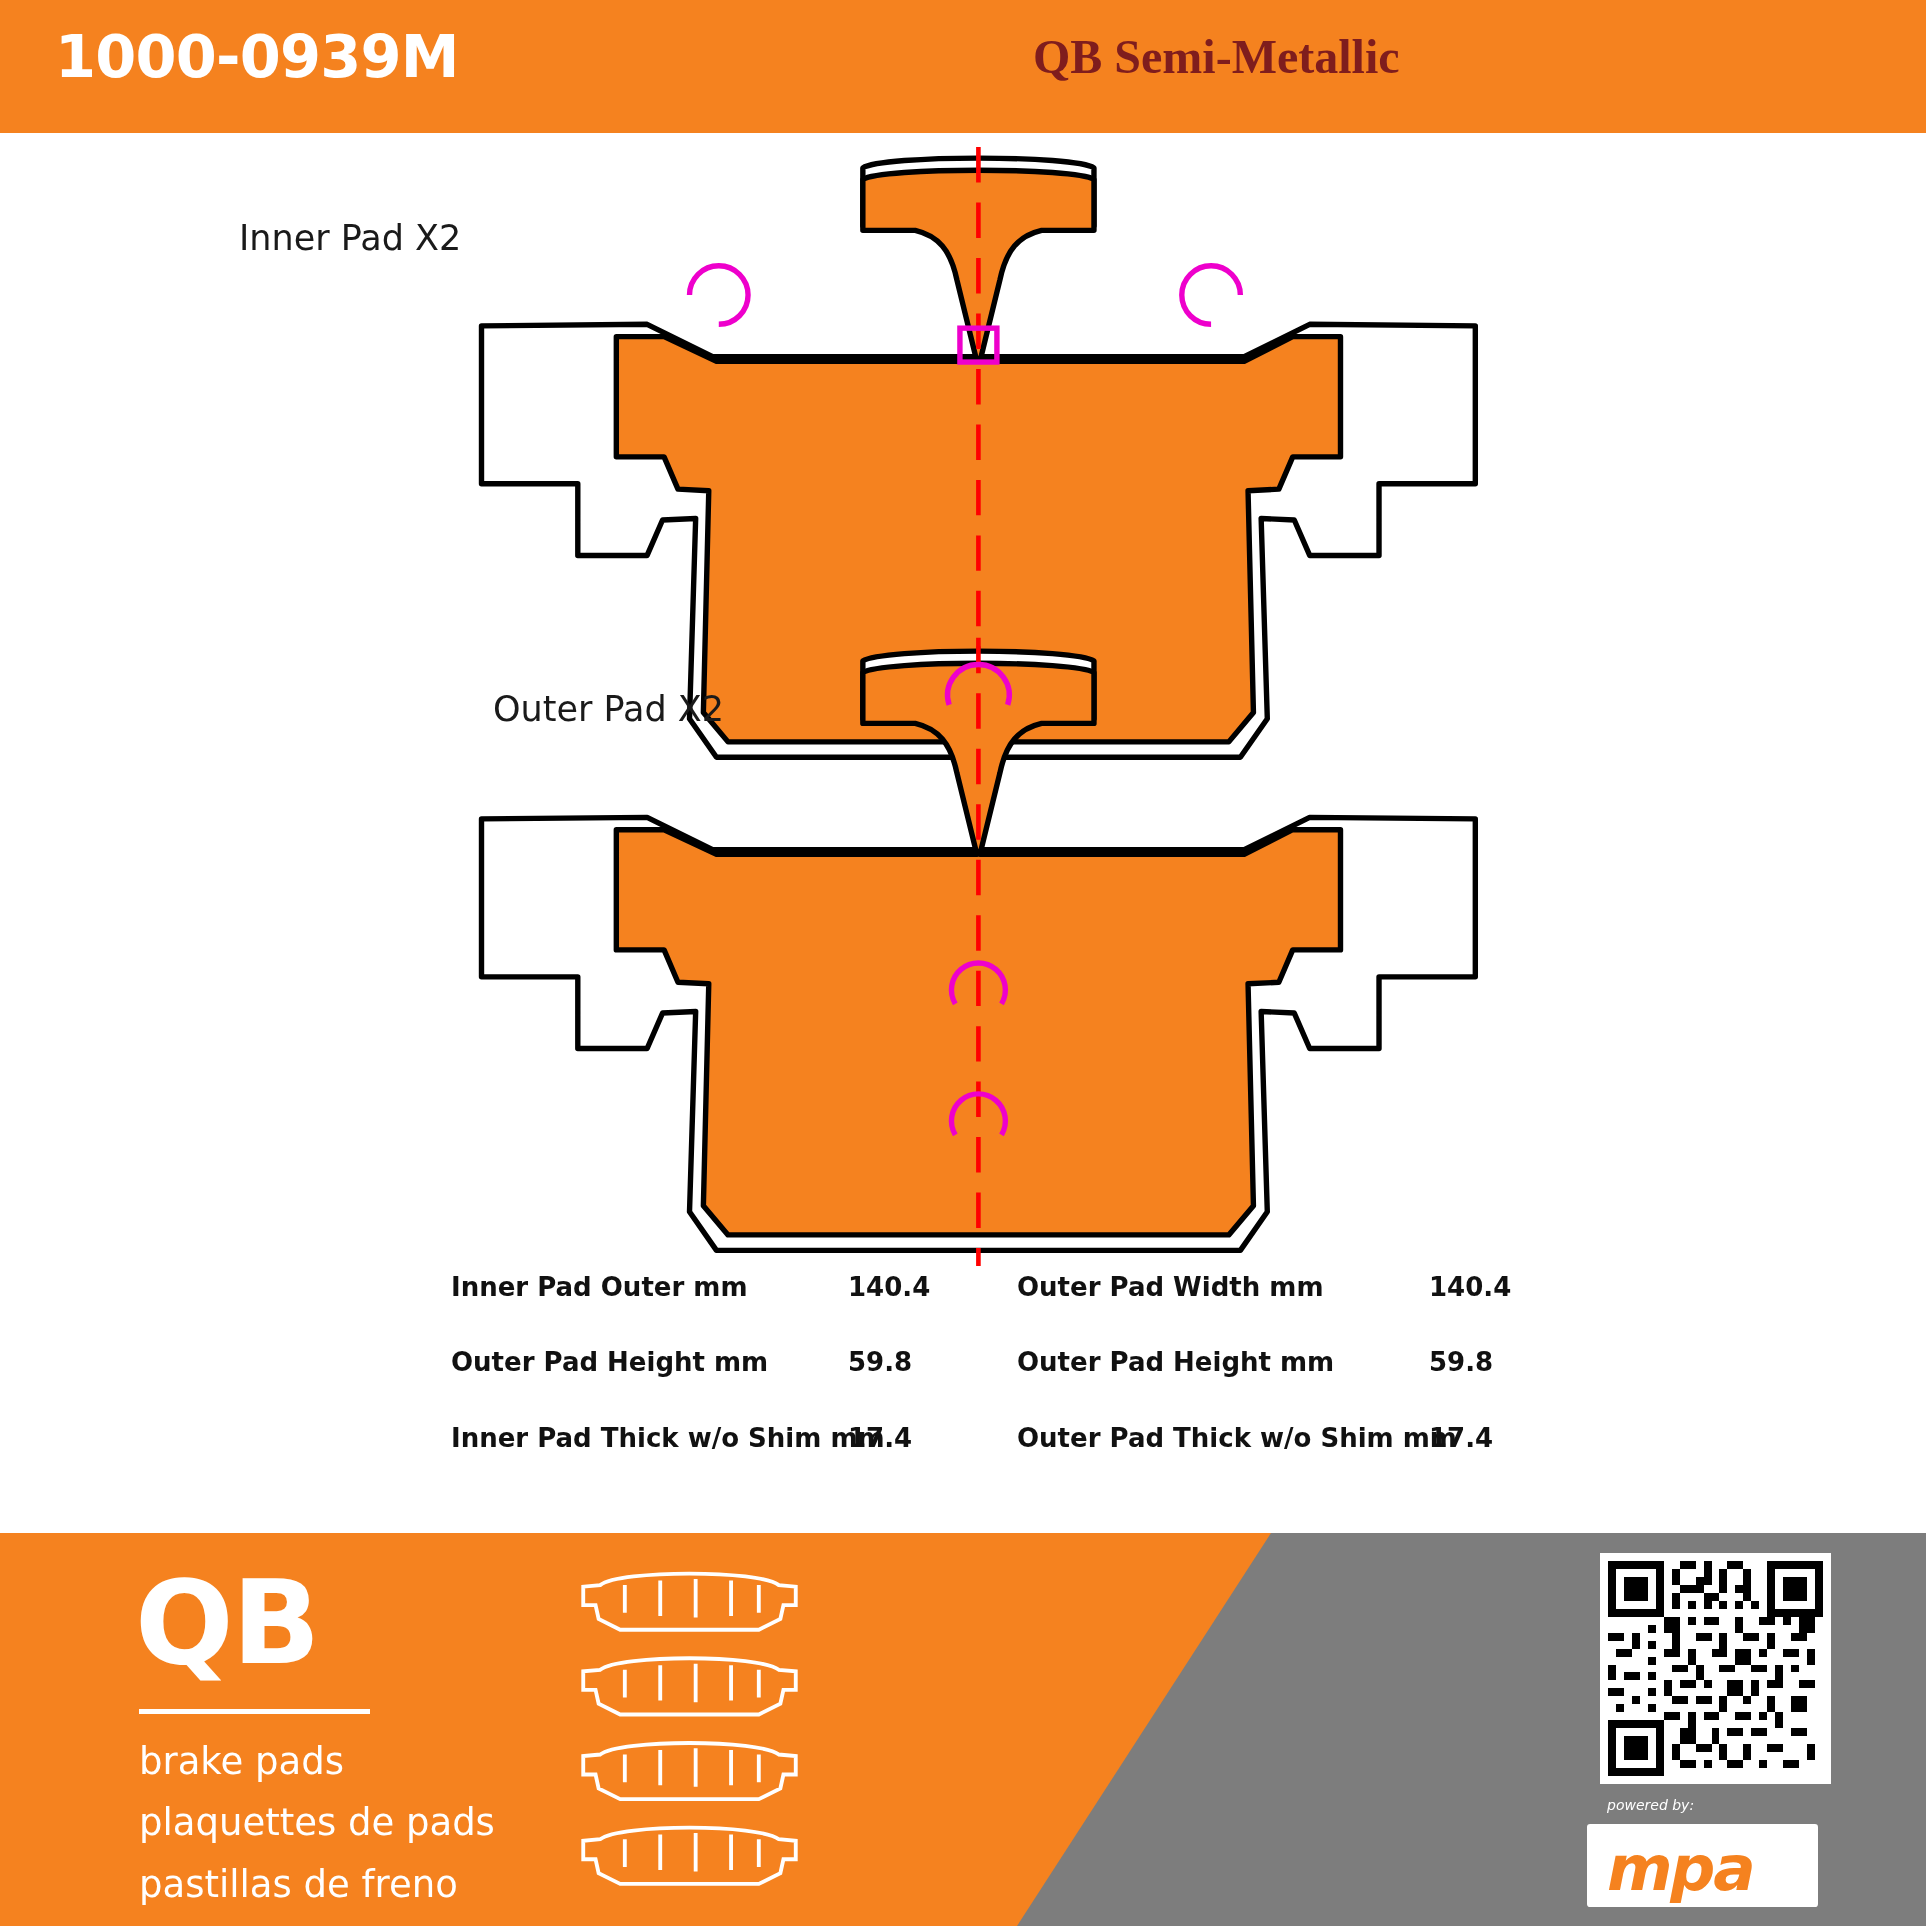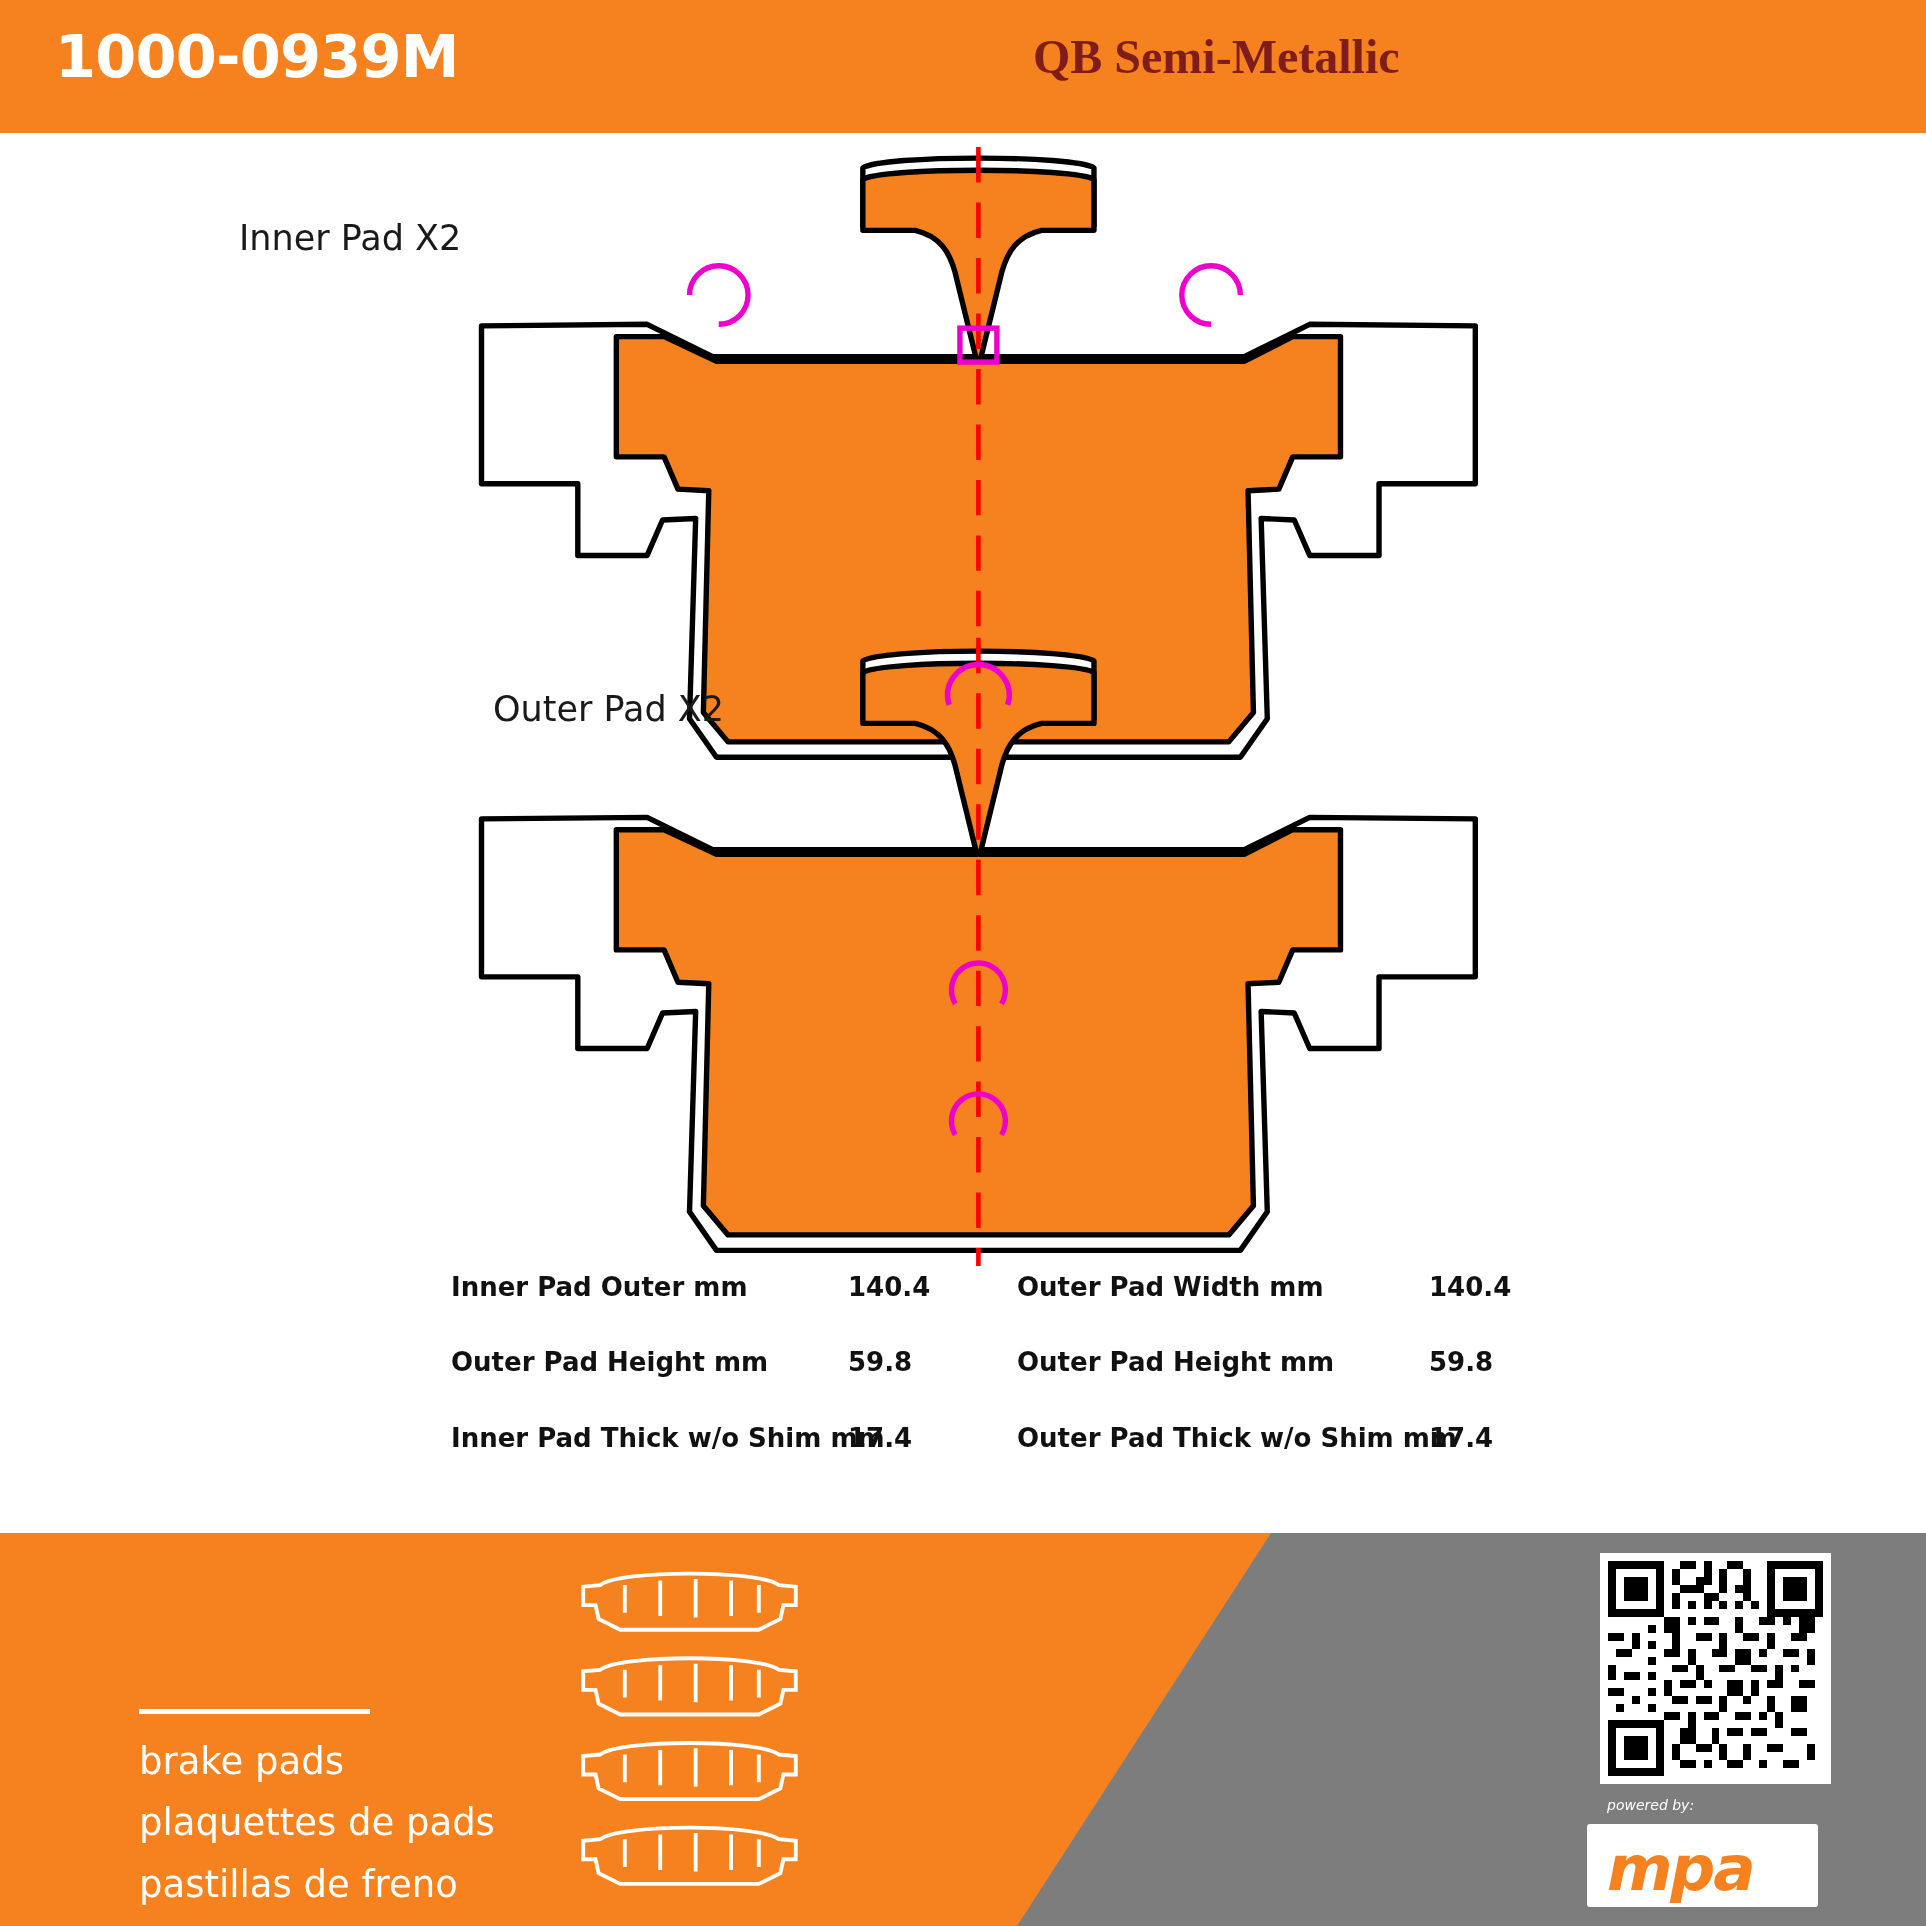--- a/index.html
+++ b/index.html
@@ -378,20 +378,21 @@
     <div class="spec-cell lbl-inner">Inner Pad Thick w/o Shim mm</div>
     <div class="spec-cell val-inner">17.4</div>
     <div class="spec-cell lbl-outer">Outer Pad Thick w/o Shim mm</div>
     <div class="spec-cell val-outer">17.4</div>
   </div>
 </div>
 
 <div class="footer">
   <div class="footer-grey"></div>
 
+  <div class="qb-logo">QB</div>
   <div class="qb-rule"></div>
   <div class="qb-tagline tag0">brake pads</div>
   <div class="qb-tagline tag1">plaquettes de pads</div>
   <div class="qb-tagline tag2">pastillas de freno</div>
 
   <div class="pad-icons">
     <svg width="231" height="339" viewBox="0 0 300 440">
       <g fill="none" stroke="#ffffff" stroke-width="5">
         <g transform="translate(0,0)">
           <path d="M28,52 L12,52 L12,28 L34,26 C60,6 240,6 266,26 L288,28 L288,52 L272,52

